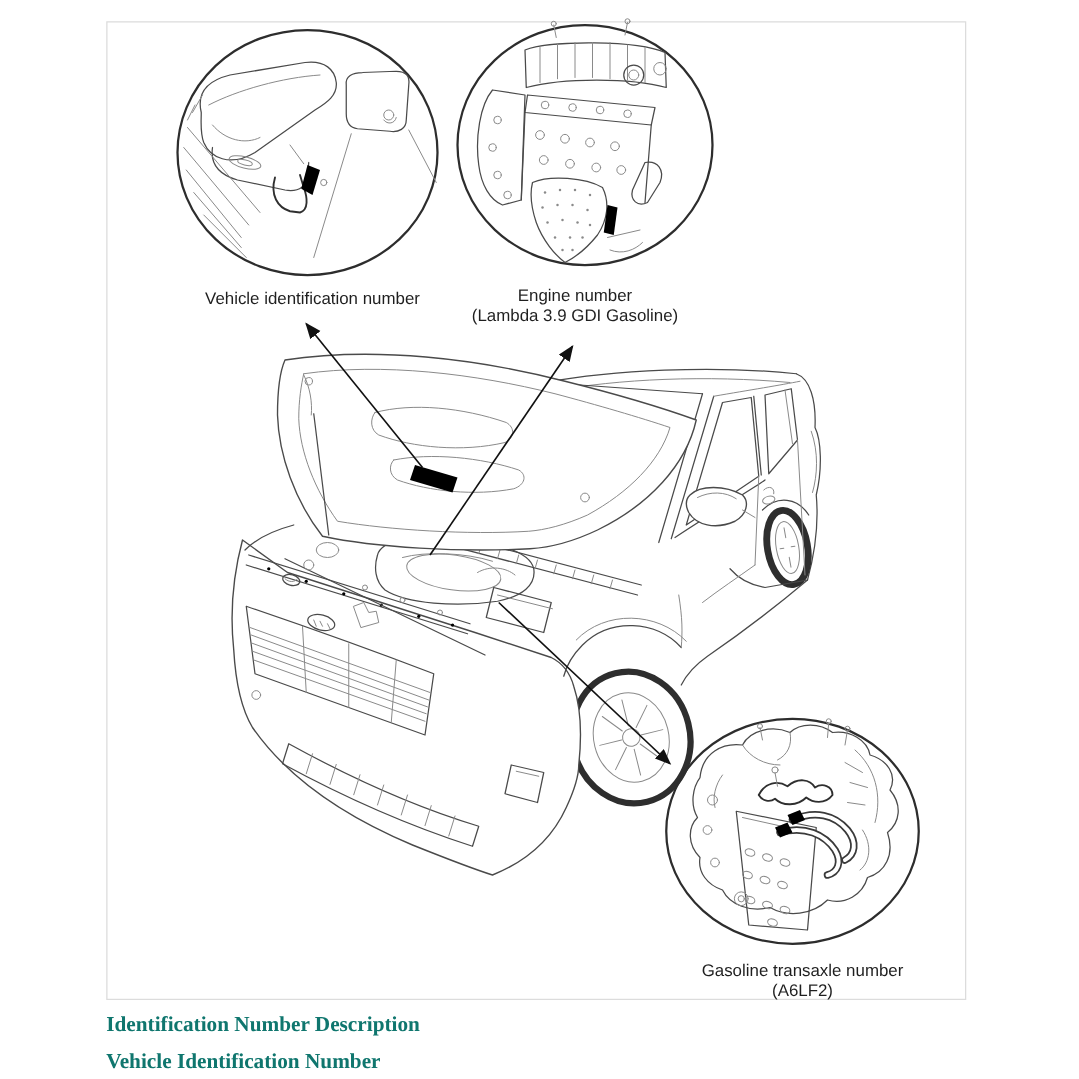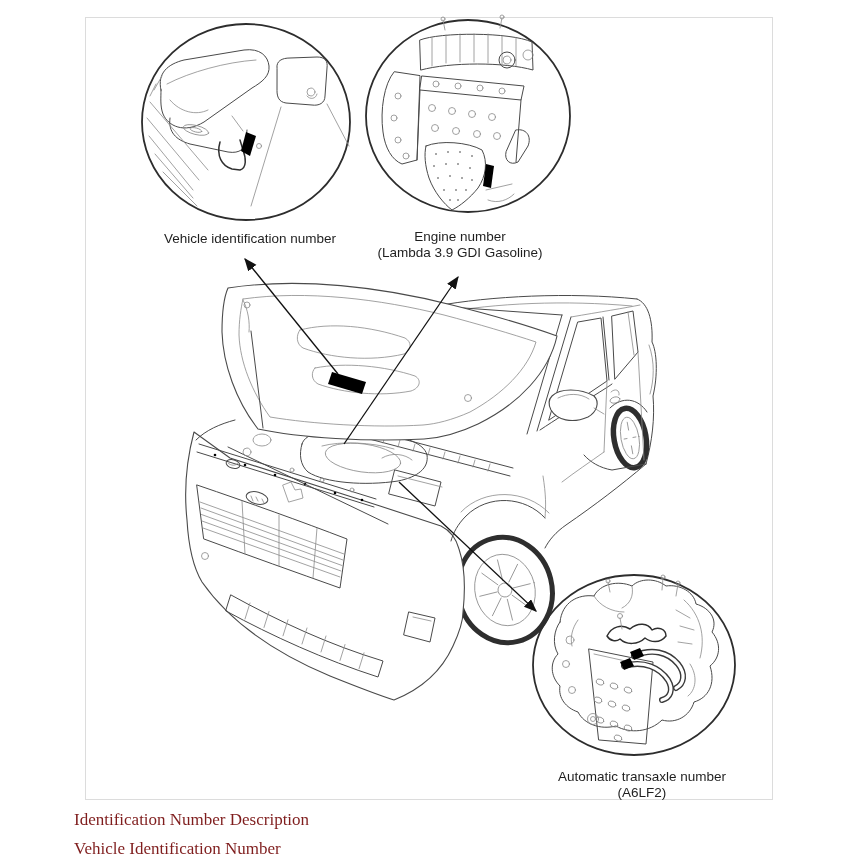--- a/index.html
+++ b/index.html
@@ -3,22 +3,22 @@
 <meta charset="utf-8">
 <style>
   html,body{margin:0;padding:0;background:#fff;}
   .page{position:relative;width:863px;height:863px;background:#ffffff;
         font-family:"Liberation Sans",sans-serif;overflow:hidden;}
   .frame{position:absolute;left:85px;top:17px;width:688px;height:783px;
          border:1px solid #dcdcdc;box-sizing:border-box;}
   .art{position:absolute;left:0;top:0;width:863px;height:863px;}
   .callout-label{position:absolute;transform:translateX(-50%);
         font-size:13.5px;line-height:16px;color:#1f1f1f;text-align:center;white-space:nowrap;}
-  .heading{position:absolute;left:74px;font-family:"Liberation Serif",serif;
-        font-weight:normal;font-size:17px;color:#7f1d1d;white-space:nowrap;}
+  .heading{position:absolute;left:85px;font-family:"Liberation Serif",serif;
+        font-weight:bold;font-size:17px;color:#0f766e;white-space:nowrap;}
   svg .ln{fill:none;stroke:#4a4a4a;stroke-width:1;stroke-linecap:round;stroke-linejoin:round;}
   svg .lt{fill:none;stroke:#8a8a8a;stroke-width:.8;stroke-linecap:round;}
   svg .dk{fill:none;stroke:#2f2f2f;stroke-width:1.5;stroke-linecap:round;stroke-linejoin:round;}
   svg .wh{fill:#ffffff;stroke:#4a4a4a;stroke-width:1.1;stroke-linejoin:round;}
   svg .blk{fill:#000000;stroke:none;}
   svg .circ{fill:none;stroke:#2d2d2d;stroke-width:1.8;}
   svg .leader{fill:none;stroke:#111111;stroke-width:1.3;}
   svg .tire{fill:none;stroke:#2e2e2e;}
 </style>
 </head>
@@ -277,21 +277,21 @@
   </svg>
 
   <div class="callout-label" style="left:250px;top:231px;">Vehicle identification number</div>
 
   <div class="callout-label" style="left:460px;top:229px;">
     <div>Engine number</div>
     <div>(Lambda 3.9 GDI Gasoline)</div>
   </div>
 
   <div class="callout-label" style="left:642px;top:769px;">
-    <div>Automatic transaxle number</div>
+    <div>Gasoline transaxle number</div>
     <div>(A6LF2)</div>
   </div>
 
   <div class="heading" style="top:810px;">Identification Number Description</div>
 
   <div class="heading" style="top:839px;">Vehicle Identification Number</div>
 
 </div>
 
 </body></html>

